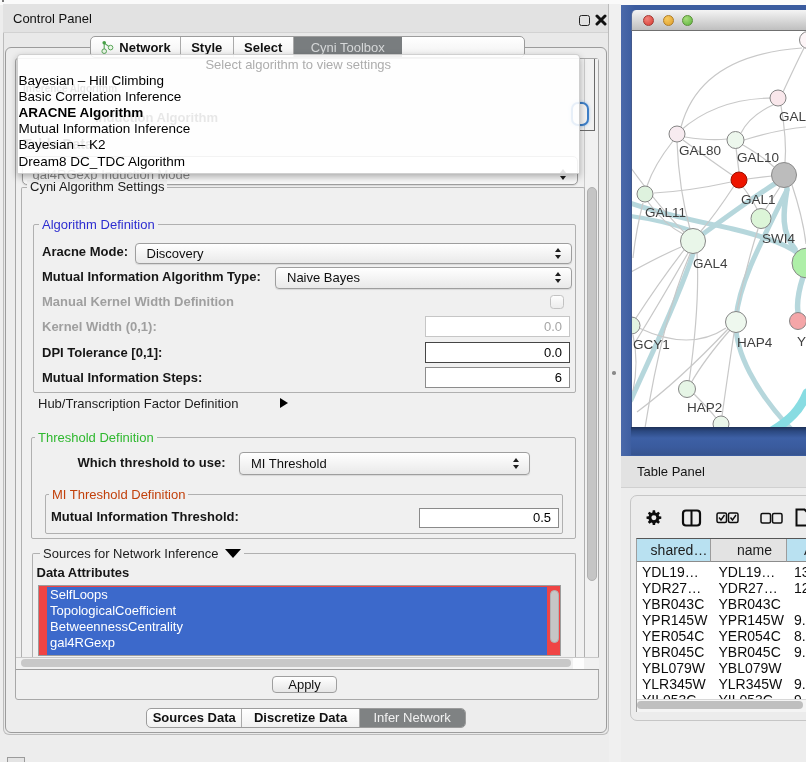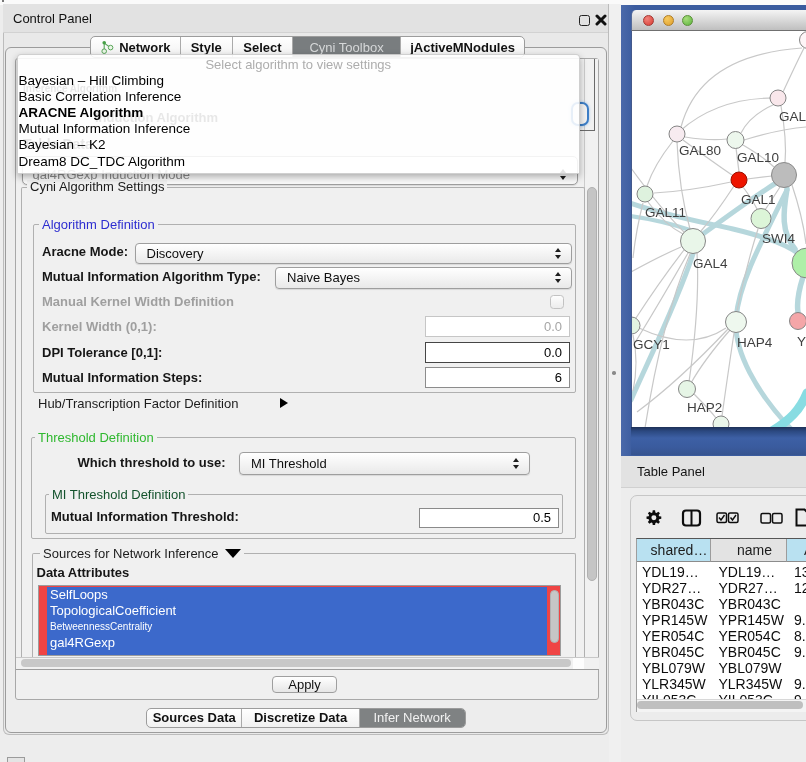--- a/index.html
+++ b/index.html
@@ -49,21 +49,20 @@
   <div class="s" style="width:89px;font-weight:bold">
     <svg width="15" height="15" viewBox="0 0 15 15" style="margin-right:4px">
       <path d="M4.2 3.2 L4.2 10.5 M4.6 3.4 L10 7.2" stroke="#58a558" stroke-width="1.1" fill="none"></path>
       <circle cx="4.2" cy="2.8" r="1.8" fill="#46a046"></circle>
       <circle cx="10.6" cy="7.6" r="2.3" fill="#eaf6e6" stroke="#58a558"></circle>
       <circle cx="4.2" cy="11.2" r="2.3" fill="#eaf6e6" stroke="#58a558"></circle>
     </svg>Network</div>
   <div class="s" style="width:52.5px;font-weight:bold">Style</div>
   <div class="s" style="width:60.5px;font-weight:bold">Select</div>
   <div class="s sel" style="width:108.5px">Cyni Toolbox</div>
-  <div class="s" style="width:124.5px;font-weight:bold">jActiveMNodules</div>
 </div>
 
 <div class="ab" style="left:14.5px;top:58px;width:584px;height:642px;border:1px solid #a8a8a8;border-radius:3px;background:#f0f0f0;box-sizing:border-box"></div>
 
 <div class="ab" style="left:583.5px;top:59px;width:14px;height:597px;background:#f1f1f1;border-left:1px solid #cccccc;box-sizing:border-box"></div>
 <div class="ab" style="left:587px;top:187px;width:10px;height:394px;background:#c5c5c5;border:1px solid #b0b0b0;border-radius:5.5px;box-sizing:border-box"></div>
 
 <div class="ab" style="left:15.5px;top:656.5px;width:583px;height:13px;background:#f1f1f1;border-top:1px solid #c8c8c8;border-bottom:1px solid #9c9c9c;box-sizing:border-box"></div>
 <div class="ab" style="left:21px;top:659px;width:550px;height:8px;background:#c8c8c8;border-radius:4px"></div>
 <div class="ab" style="left:572.5px;top:657.5px;width:11px;height:11px;background:#fdfdfd"></div>
@@ -104,35 +103,35 @@
 <div class="grp" style="left:31px;top:437px;width:543px;height:100px"></div>
 <div class="gt" style="left:35px;top:430.5px;color:#2fb82f">Threshold Definition</div>
 
 <div class="lb b" style="left:77.5px;top:456px;height:13px">Which threshold to use:</div>
 <div class="combo" style="left:239px;top:452px;width:288.5px;height:20.5px">
     <span class="tx">MI Threshold</span>
     <i class="st"></i>
   </div>
 
 <div class="grp" style="left:45px;top:494px;width:515.5px;height:37.5px"></div>
-<div class="gt" style="left:49px;top:487.5px;color:#14532d">MI Threshold Definition</div>
+<div class="gt" style="left:49px;top:487.5px;color:#c2410c">MI Threshold Definition</div>
 
 <div class="lb b" style="left:51px;top:510px;height:13px">Mutual Information Threshold:</div>
 <div class="tf" style="left:418.5px;top:507.5px;width:140.5px;height:20px;border:1px solid #8a8a8a">0.5</div>
 
 <div class="grp" style="left:32px;top:553px;width:542px;height:103px;border-bottom:none;border-radius:2px 2px 0 0"></div>
 <div class="gt" style="left:40px;top:546.5px;color:#1c1c1c;font-weight:normal;display:flex;align-items:center">Sources for Network Inference&nbsp;<span style="display:inline-block;width:0;height:0;border-left:8px solid transparent;border-right:8px solid transparent;border-top:9px solid #000;margin-left:3px"></span></div>
 
 <div class="lb b" style="left:36.5px;top:566px;height:13px">Data Attributes</div>
 
 <div class="ab" style="left:37.5px;top:584.5px;width:523.5px;height:71px;border:1px solid #9c9c9c;background:#ef4444;box-sizing:border-box;overflow:hidden">
   <div class="ab" style="left:8px;top:1px;width:500px;height:69px;background:#3c69cb"></div>
   <div class="lb" style="left:11.5px;top:1px;height:16px;color:#fff;font-size:13px">SelfLoops</div>
   <div class="lb" style="left:11.5px;top:17px;height:16px;color:#fff;font-size:13px">TopologicalCoefficient</div>
-  <div class="lb" style="left:11.5px;top:33px;height:16px;color:#fff;font-size:10px">BetweennessCentrality</div>
+  <div class="lb" style="left:11.5px;top:33px;height:16px;color:#fff;font-size:13px">BetweennessCentrality</div>
   <div class="lb" style="left:11.5px;top:49px;height:16px;color:#fff;font-size:13px">gal4RGexp</div>
   <div class="ab" style="left:511px;top:4px;width:9px;height:53px;background:#c6c6c6;border:1px solid #b2b2b2;border-radius:5px;box-sizing:border-box"></div>
 </div>
 
 <div class="ab" style="left:272px;top:676px;width:65px;height:17px;border:1px solid #9f9f9f;border-radius:4px;background:linear-gradient(#ffffff,#e6e6e6);display:flex;align-items:center;justify-content:center;font-size:13px;color:#111;box-sizing:border-box">Apply</div>
 
 <div class="seg" style="left:146px;top:708px;width:319.5px;height:19.5px;box-sizing:border-box">
   <div class="s" style="width:95px;font-weight:bold">Sources Data</div>
   <div class="s" style="width:118px;font-weight:bold">Discretize Data</div>
   <div class="s sel" style="width:106.5px;background:#7f8283;color:#f1f1f1">Infer Network</div>

